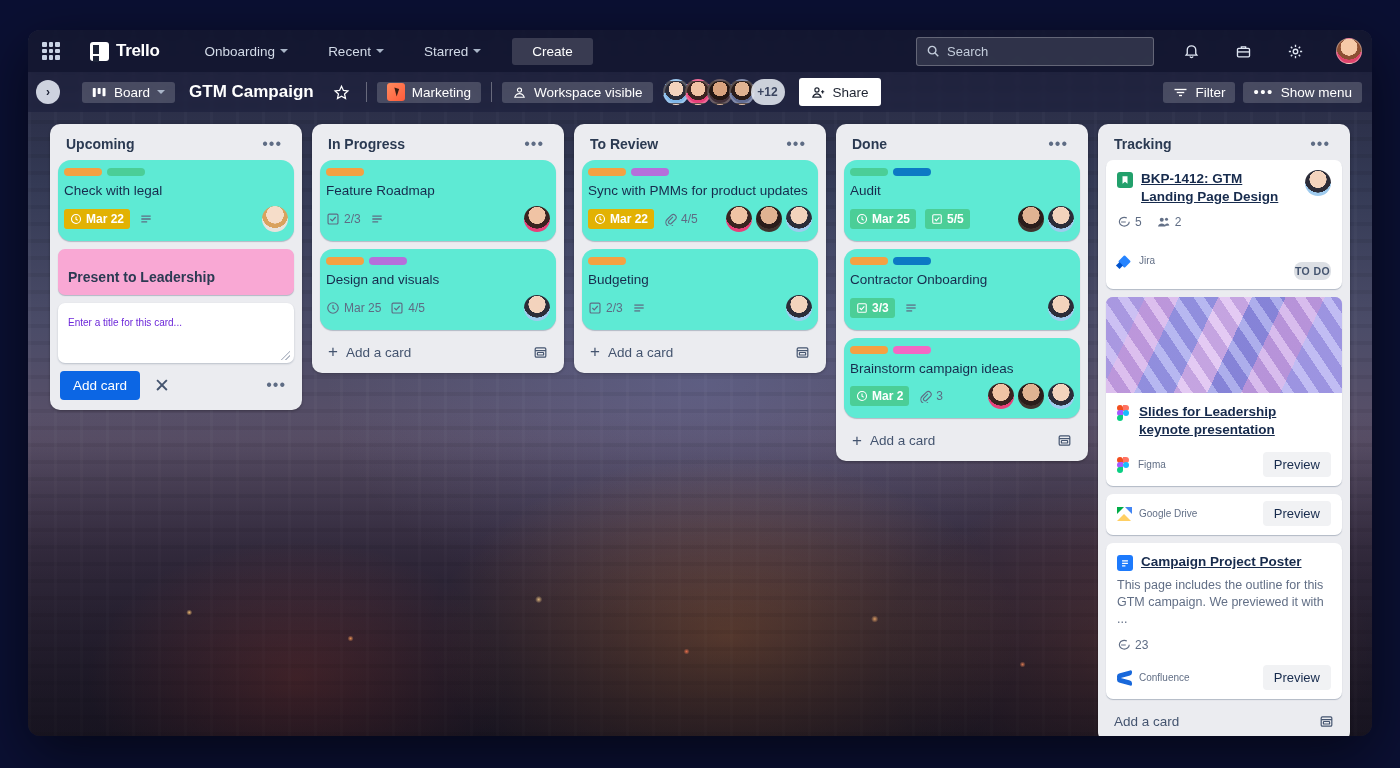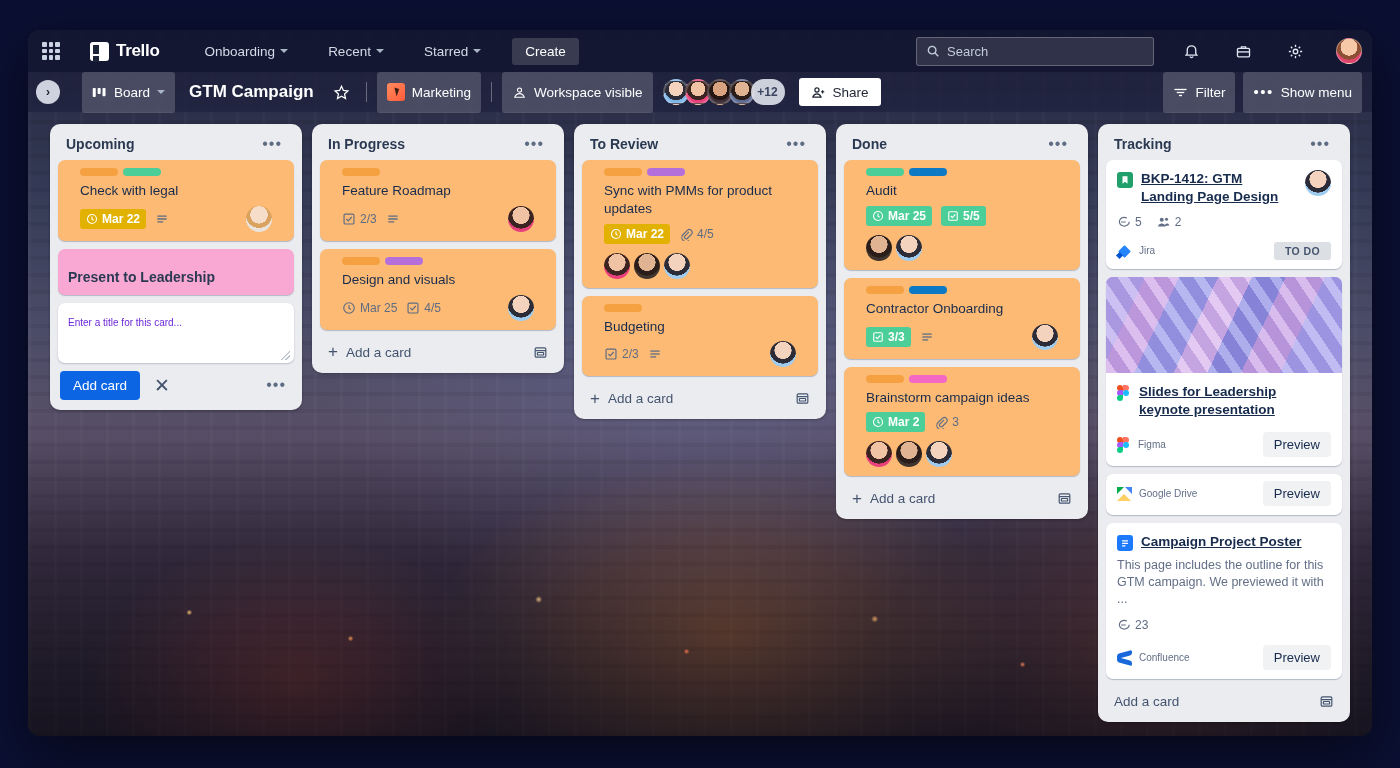--- a/index.html
+++ b/index.html
@@ -66,21 +66,21 @@
   .brand-mark { width:19px;height:19px;background:#fff;border-radius:3px;
     display:flex;flex-wrap:wrap;align-content:flex-start;padding:3px;gap:2px;}
   .brand-mark b { background:#1d2438; display:block; width:6px;}
   .brand-mark b:nth-child(1){height:9px;}
   .brand-mark b:nth-child(2){height:6px;}
   .brand-text { font-size:17px;font-weight:bold;letter-spacing:-.3px;color:#fff;}
   .nav-item { display:flex;align-items:center;gap:5px;padding:6px 9px;border-radius:3px;
     font-size:13.5px;color:#d3dbe8;cursor:pointer;}
   .caret { width:0;height:0;border-left:4px solid transparent;border-right:4px solid transparent;
     border-top:4.5px solid #aab5c8;}
-  .create-btn { background:rgba(255,255,255,.16);padding:6px 13px;border-radius:3px;
+  .create-btn { background:rgba(255,255,255,.16);padding:6px 20px;border-radius:3px;
     font-size:13.5px;color:#fff;cursor:pointer;}
   .spacer{flex:1;}
   .search-box { width:238px;height:29px;background:rgba(255,255,255,.12);
     border:1px solid rgba(255,255,255,.25);border-radius:3px;display:flex;align-items:center;
     gap:7px;padding:0 9px;cursor:text;}
   .search-box span{font-size:13px;color:#c3ccdb;}
   .tb-icon { width:30px;height:30px;display:flex;align-items:center;justify-content:center;
     border-radius:3px;cursor:pointer;color:#dfe6f2;}
   .me-avatar { width:26px;height:26px;border-radius:50%;margin-left:4px;cursor:pointer;
     background:radial-gradient(circle at 50% 34%, #f6c9a8 0 42%, #8d4f33 43% 62%, #e0436c 63% 100%);
@@ -89,21 +89,21 @@
   
   #board-bar {
     position:absolute;left:0;top:42px;width:100%;height:40px;
     display:flex;align-items:center;gap:8px;padding:0 10px 0 54px;
     background:rgba(25,30,58,.55);backdrop-filter:blur(2px);z-index:25;
   }
   .sb-toggle { position:absolute;left:8px;top:50%;transform:translateY(-50%);
     width:24px;height:24px;border-radius:50%;background:rgba(230,235,245,.88);
     color:#1c2236;display:flex;align-items:center;justify-content:center;
     font-size:12px;font-weight:bold;cursor:pointer;}
-  .bh-chip { display:flex;align-items:center;gap:7px;height:41px;padding:0 10px;
+  .bh-chip { display:flex;align-items:center;gap:7px;height:21px;padding:0 10px;
     border-radius:3px;background:rgba(255,255,255,.18);color:#fff;font-size:13.5px;cursor:pointer;}
   #board-title { font-size:17px;font-weight:bold;color:#fff;padding:0 6px;cursor:pointer;}
   .bh-plain { width:28px;height:28px;display:flex;align-items:center;justify-content:center;
     border-radius:3px;color:#e9eefa;cursor:pointer;}
   .bh-div { width:1px;height:20px;background:rgba(255,255,255,.32);margin:0 2px;}
   .ws-logo { width:18px;height:18px;border-radius:3px;
     background:linear-gradient(135deg,#ff8b5e,#ff5b3a);
     display:flex;align-items:center;justify-content:center;}
   .ws-logo i { width:0;height:0;border-left:5px solid transparent;border-right:0 solid transparent;
     border-top:8px solid #3b1d11;transform:rotate(18deg);}
@@ -126,21 +126,21 @@
   
   #lists { position:absolute;left:0;top:82px;right:0;bottom:0;
     display:flex;align-items:flex-start;gap:10px;padding:12px 12px 0 22px;z-index:10;}
   .list { width:252px;flex:0 0 252px;background:#ebecf0;border-radius:10px;
     padding:8px 8px 6px;box-shadow:0 1px 3px rgba(0,0,0,.28);max-height:660px;}
   .list-head { display:flex;align-items:flex-end;justify-content:space-between;
     padding:4px 6px 8px 8px;}
   .list-title { font-size:14px;font-weight:bold;color:#2b3a52;cursor:pointer;}
   .dots { color:#5e6c84;font-size:16px;letter-spacing:1px;line-height:10px;
     padding:3px 6px;border-radius:3px;cursor:pointer;}
-  .card { background:#fdba74;border-radius:7px;padding:8px 22px 9px;margin-bottom:8px;
+  .card { background:#5eead4;border-radius:13px;padding:8px 6px 9px;margin-bottom:8px;
     box-shadow:0 1px 1px rgba(9,30,66,.25);cursor:pointer;}
   .labels { display:flex;gap:5px;margin-bottom:6px;}
   .label { width:38px;height:8px;border-radius:4px;}
   .card-title { font-size:13.5px;color:#172b4d;line-height:1.32;margin-bottom:6px;}
   .badges { display:flex;align-items:center;gap:9px;flex-wrap:wrap;min-height:24px;}
   .badge { display:flex;align-items:center;gap:4px;font-size:12px;color:#5e6c84;}
   .pill { display:flex;align-items:center;gap:4px;font-size:12px;font-weight:bold;
     padding:3px 6px;border-radius:3px;color:#fff;}
   .pill.due-soon{background:#e2b203;color:#fff;}
   .pill.done{background:#4bce97;color:#fff;}
@@ -178,21 +178,21 @@
   .lc-ico{width:16px;height:16px;flex:0 0 16px;border-radius:3px;margin-top:2px;
     display:flex;align-items:center;justify-content:center;font-size:10px;color:#fff;font-weight:bold;}
   .lc-title{flex:1;font-size:13.5px;color:#172b4d;font-weight:600;
     text-decoration:underline;line-height:1.33;}
   .lc-desc{font-size:12.5px;color:#626f86;line-height:1.38;margin-top:6px;}
   .lc-meta{display:flex;align-items:center;gap:14px;margin-top:9px;}
   .lc-foot{display:flex;align-items:center;justify-content:space-between;
     padding:7px 11px 9px;}
   .lc-src{display:flex;align-items:center;gap:7px;font-size:10px;color:#626f86;}
   .status-chip{background:#dcdfe4;color:#44546f;font-size:10.5px;font-weight:bold;
-    letter-spacing:.4px;padding:3px 11px;border-radius:3px;}
+    letter-spacing:.4px;padding:3px 1px;border-radius:8px;margin-top:20px;}
   .preview-btn{background:#f1f2f4;color:#172b4d;font-size:13px;font-weight:500;
     padding:5px 11px;border-radius:4px;cursor:pointer;}
   .lc-thumb{height:96px;
     background:
       linear-gradient(115deg,#b8a8ef 0 14%,#cfa6e8 14% 26%,#9b9ceb 26% 40%,#d9b6ef 40% 52%,
       #8e8fe4 52% 64%,#c9a2e6 64% 78%,#a9a3ef 78% 100%),
       linear-gradient(0deg,#a79cea,#c3a9ec);}
   .lc-thumb::after{content:"";display:block;height:100%;
     background:repeating-linear-gradient(56deg, rgba(255,255,255,.28) 0 9px, rgba(90,70,150,.16) 9px 21px);}
   .ico-green{background:#22a06b;}

